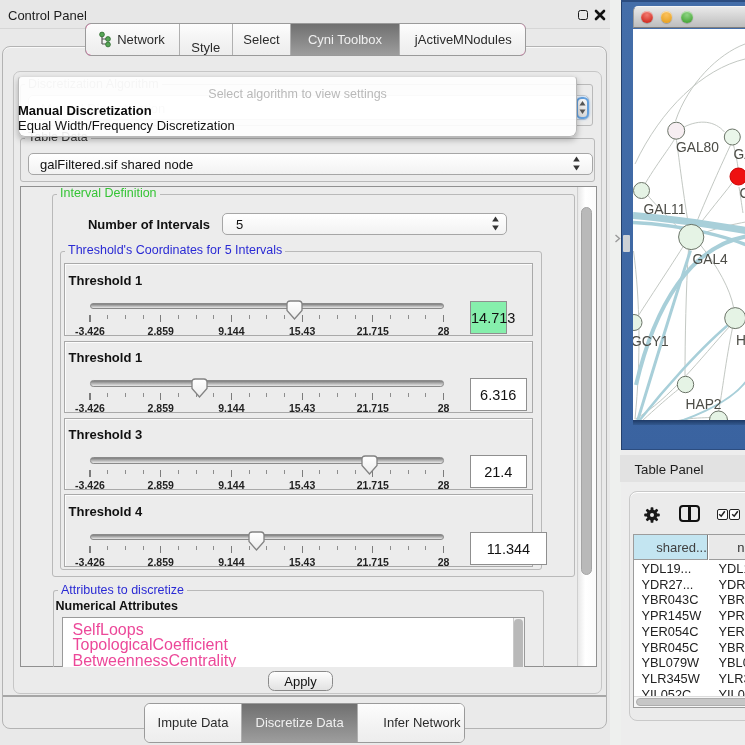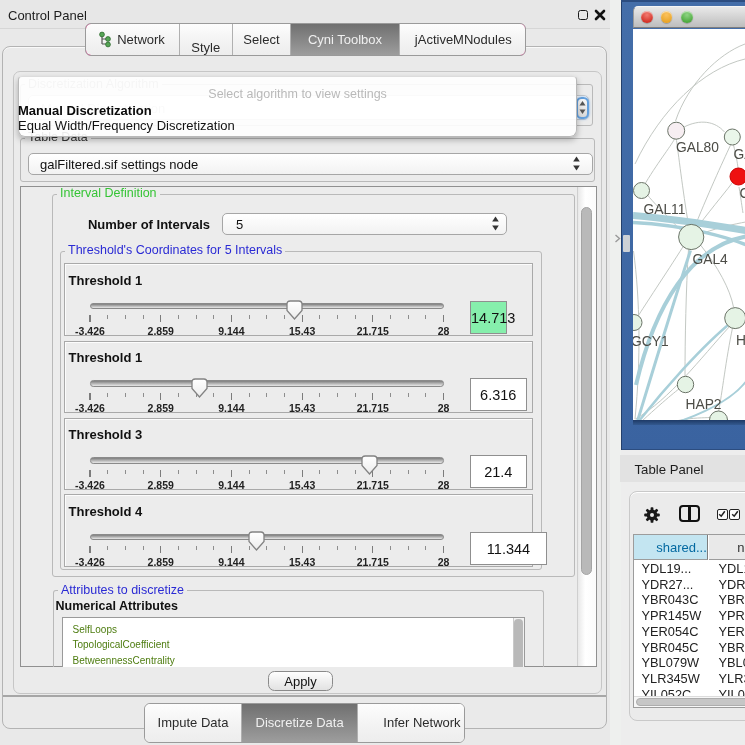--- a/index.html
+++ b/index.html
@@ -45,21 +45,21 @@
 <div class="a" style="left:28px;top:95px;width:560.5px;height:24.5px;background:#fff;border:1px solid #c9c9c9;border-radius:5px"></div>
 <div class="lbl" style="left:41px;top:101px;font-size:13px;color:#c4c4c4">Manual Discretization</div>
 <div class="a" style="left:576px;top:96.5px;width:13px;height:22px;border-radius:5.5px;background:linear-gradient(#f8f8f8,#d9d9d9);border:2.2px solid #64a0dd;box-shadow:0 0 2.5px rgba(90,150,220,.9)"></div>
 <svg class="a" style="left:578px;top:100px" width="9" height="15" viewBox="0 0 9 15">
     <path d="M4.5 1 L7.5 5.5 L1.5 5.5 Z" fill="#555"></path>
     <path d="M4.5 14 L7.5 9.5 L1.5 9.5 Z" fill="#555"></path>
   </svg>
 <div class="a" style="left:20px;top:137.5px;width:574.5px;height:44.5px;border:1px solid #b9b9b9;border-radius:3px;"></div>
 <div class="lbl" style="left:25px;top:131.0px;font-size:12.5px;color:#333;background:#ebebeb;padding:0 3px;line-height:13px">Table Data</div>
 <div class="a" style="left:28px;top:152.5px;width:565px;height:22px;background:linear-gradient(#ffffff,#f2f2f2);border:1px solid #a6a6a6;border-radius:5px"></div>
-<div class="lbl" style="left:40px;top:156.5px;font-size:13px;color:#111">galFiltered.sif settings node</div>
+<div class="lbl" style="left:40px;top:156.5px;font-size:13px;color:#111">galFiltered.sif shared node</div>
 <svg class="a" style="left:572px;top:156px" width="9" height="15" viewBox="0 0 9 15">
     <path d="M4.5 0.5 L7.8 5.5 L1.2 5.5 Z" fill="#333"></path>
     <path d="M4.5 14.5 L7.8 9.5 L1.2 9.5 Z" fill="#333"></path>
   </svg>
 <div class="a" style="left:20px;top:186px;width:576.5px;height:481px;background:#ececec;border:1px solid #909090"></div>
 <div class="a" style="left:577px;top:187px;width:18.5px;height:479px;background:linear-gradient(to right,#e8e8e8,#ffffff 40%,#fbfbfb);border-left:1px solid #cfcfcf"></div>
 <div class="a" style="left:580.5px;top:207px;width:11px;height:368px;background:#b9b9b9;border:1px solid #a4a4a4;border-radius:5.5px"></div>
 <div class="a" style="left:52px;top:193.5px;width:522.5px;height:383px;border:1px solid #b9b9b9;border-radius:3px;"></div>
 <div class="lbl" style="left:57px;top:187.0px;font-size:12.5px;color:#35c435;background:#ececec;padding:0 3px;line-height:13px">Interval Definition</div>
 <div class="lbl" style="left:87px;top:216.5px;width:124px;text-align:center;font-size:13px;font-weight:bold;color:#111">Number of Intervals</div>
@@ -228,21 +228,21 @@
         <stop offset="1" stop-color="#ececec"></stop>
       </linearGradient>
     </defs>
     <path d="M1 4.2 Q1 1 4.2 1 L12.8 1 Q16 1 16 4.2 L16 10.5 L8.5 19 L1 10.5 Z" fill="url(#thg)" stroke="#828282" stroke-width="1.3"></path>
   </svg>
 <div class="a" style="left:470px;top:531.6px;width:77px;height:33px;background:#fff;border:1px solid #8f8f8f;font-size:14.5px;color:#111;text-align:center;line-height:32px">11.344</div>
 <div class="a" style="left:53.4px;top:590px;width:490.2px;height:77px;border:1px solid #b9b9b9;border-bottom:none;border-radius:3px 3px 0 0"></div>
 <div class="lbl" style="left:58px;top:583.5px;font-size:12.5px;color:#2a2ad4;background:#ececec;padding:0 3px;line-height:13px">Attributes to discretize</div>
 <div class="lbl" style="left:55.5px;top:598.5px;font-size:12.5px;font-weight:bold;color:#111">Numerical Attributes</div>
 <div class="a" style="left:62px;top:616.5px;width:462.5px;height:50.5px;background:#fff;border:1px solid #9a9a9a;border-bottom:none;overflow:hidden">
-    <div style="position:absolute;left:9.5px;top:4px;font-size:10px;color:#4d7c0f;line-height:15.5px">SelfLoops<br>TopologicalCoefficient<br>BetweennessCentrality</div>
+    <div style="position:absolute;left:9.5px;top:4px;font-size:16px;color:#ec4899;line-height:15.5px">SelfLoops<br>TopologicalCoefficient<br>BetweennessCentrality</div>
     <div style="position:absolute;right:0;top:0;width:11px;height:100%;background:#f2f2f2;border-left:1px solid #c9c9c9"></div>
     <div style="position:absolute;right:1px;top:1.5px;width:8.5px;height:60px;background:#b9b9b9;border-radius:4px"></div>
   </div>
 <div class="a" style="left:268px;top:670.5px;width:65px;height:20.5px;background:linear-gradient(#fefefe,#e2e2e2);border:1px solid #8a8a8a;border-radius:6.5px;font-size:13px;color:#111;text-align:center;line-height:19px">Apply</div>
 <div class="a" style="left:3px;top:695px;width:603px;height:1.5px;background:#a6a6a6"></div>
 <div class="a" style="left:143.7px;top:702.6px;width:321.4px;height:40px;border:1px solid #9a9a9a;border-radius:6px;overflow:hidden;background:#fff">
 <div class="a" style="left:0px;top:0;width:96.7px;height:100%;background:linear-gradient(#fdfdfd,#f3f3f3 55%,#ededed);border-top-left-radius:5px;border-bottom-left-radius:5px;display:flex;align-items:center;justify-content:center;color:#2b2b2b;font-size:13px;">
       <span>Impute Data</span>
     </div>
 <div class="a" style="left:96.7px;top:0;width:115.5px;height:100%;background:linear-gradient(#707070,#9d9d9d);display:flex;align-items:center;justify-content:center;color:#f0f0f0;font-size:13px;border-left:1px solid #b0b0b0;">
@@ -333,21 +333,21 @@
 <div class="a" style="left:688.2px;top:505px;width:2.5px;height:17.3px;background:#111"></div>
 <div class="a" style="left:716.8px;top:508.8px;width:11px;height:11px;border:1.6px solid #222;border-radius:2px;background:#fbfbfb"></div>
 <svg class="a" style="left:718.3px;top:510.3px" width="8" height="8" viewBox="0 0 8 8">
     <path d="M1.2 4.2 L3.2 6.2 L6.8 1.2" stroke="#222" stroke-width="1.5" fill="none"></path>
   </svg>
 <div class="a" style="left:729.3px;top:508.8px;width:11px;height:11px;border:1.6px solid #222;border-radius:2px;background:#fbfbfb"></div>
 <svg class="a" style="left:730.8px;top:510.3px" width="8" height="8" viewBox="0 0 8 8">
     <path d="M1.2 4.2 L3.2 6.2 L6.8 1.2" stroke="#222" stroke-width="1.5" fill="none"></path>
   </svg>
 <div class="a" style="left:633.2px;top:533.6px;width:111.8px;height:174.5px;border:1px solid #9c9c9c;border-right:none;background:#fff;overflow:hidden">
-<div style="position:absolute;left:0;top:0;width:73.5px;height:25.2px;background:#c3e5f1;border-right:1.6px solid #7d7d7d;border-bottom:1px solid #9c9c9c;font-size:13px;color:#0369a1;text-align:center;line-height:25px;padding-left:22px">shared...</div>
+<div style="position:absolute;left:0;top:0;width:73.5px;height:25.2px;background:#c3e5f1;border-right:1.6px solid #7d7d7d;border-bottom:1px solid #9c9c9c;font-size:13px;color:#404040;text-align:center;line-height:25px;padding-left:22px">shared...</div>
 <div style="position:absolute;left:75.1px;top:0;width:40px;height:25.2px;background:#e9e9e9;border-bottom:1px solid #9c9c9c;font-size:13px;color:#333;padding-left:28px;line-height:25px">na</div>
 <div style="position:absolute;left:7.3px;top:26.3px;font-size:12.8px;color:#222;white-space:nowrap">YDL19...</div>
 <div style="position:absolute;left:84.3px;top:26.3px;font-size:12.8px;color:#222;white-space:nowrap">YDL19</div>
 <div style="position:absolute;left:7.3px;top:42.0px;font-size:12.8px;color:#222;white-space:nowrap">YDR27...</div>
 <div style="position:absolute;left:84.3px;top:42.0px;font-size:12.8px;color:#222;white-space:nowrap">YDR27</div>
 <div style="position:absolute;left:7.3px;top:57.8px;font-size:12.8px;color:#222;white-space:nowrap">YBR043C</div>
 <div style="position:absolute;left:84.3px;top:57.8px;font-size:12.8px;color:#222;white-space:nowrap">YBR04</div>
 <div style="position:absolute;left:7.3px;top:73.5px;font-size:12.8px;color:#222;white-space:nowrap">YPR145W</div>
 <div style="position:absolute;left:84.3px;top:73.5px;font-size:12.8px;color:#222;white-space:nowrap">YPR14</div>
 <div style="position:absolute;left:7.3px;top:89.3px;font-size:12.8px;color:#222;white-space:nowrap">YER054C</div>

